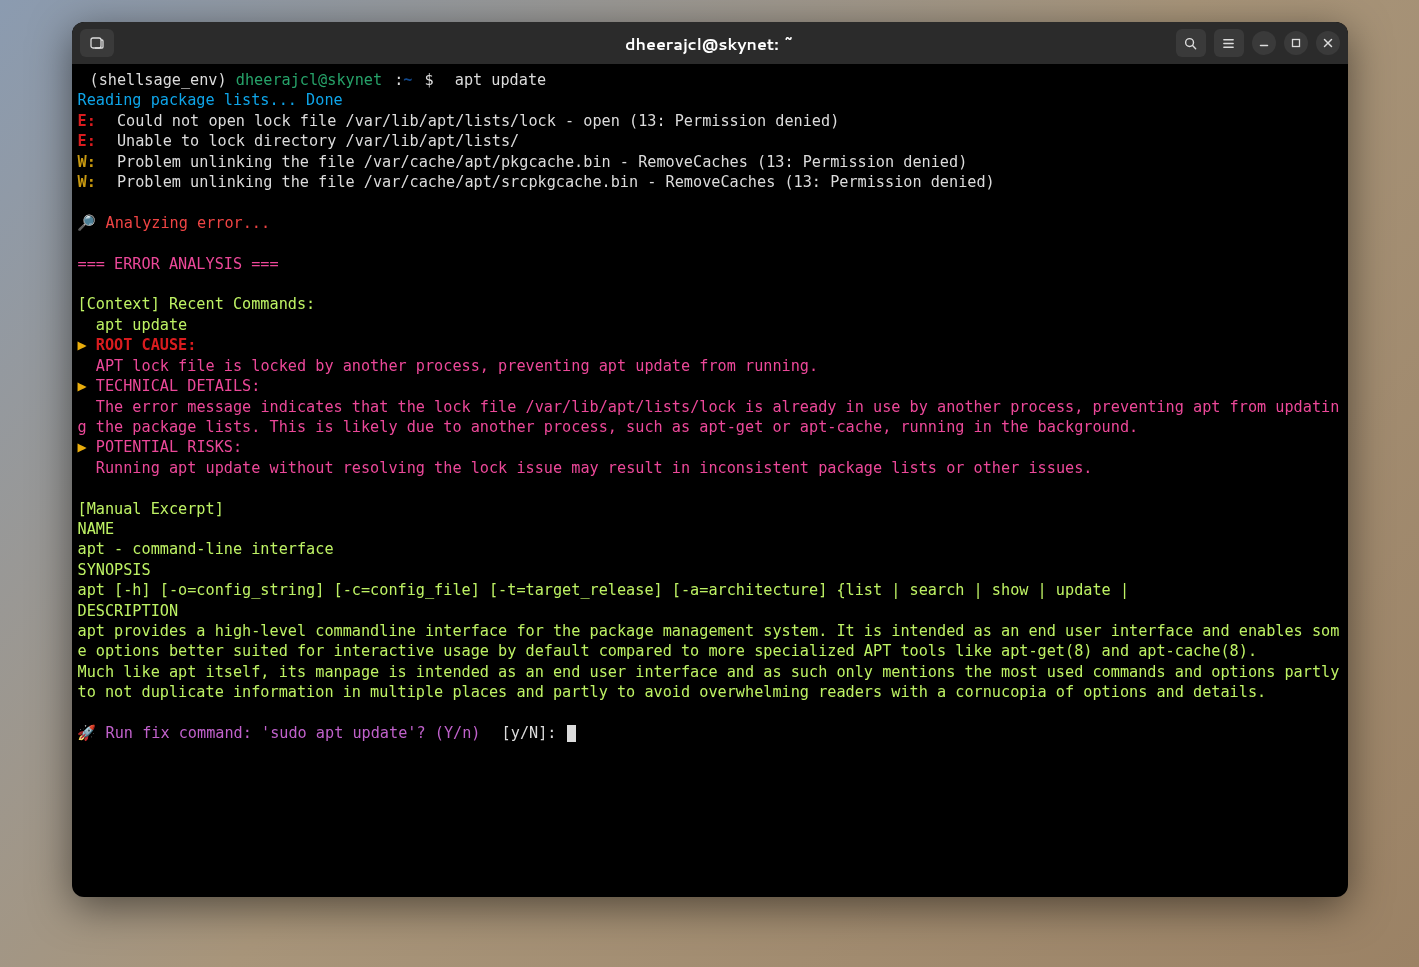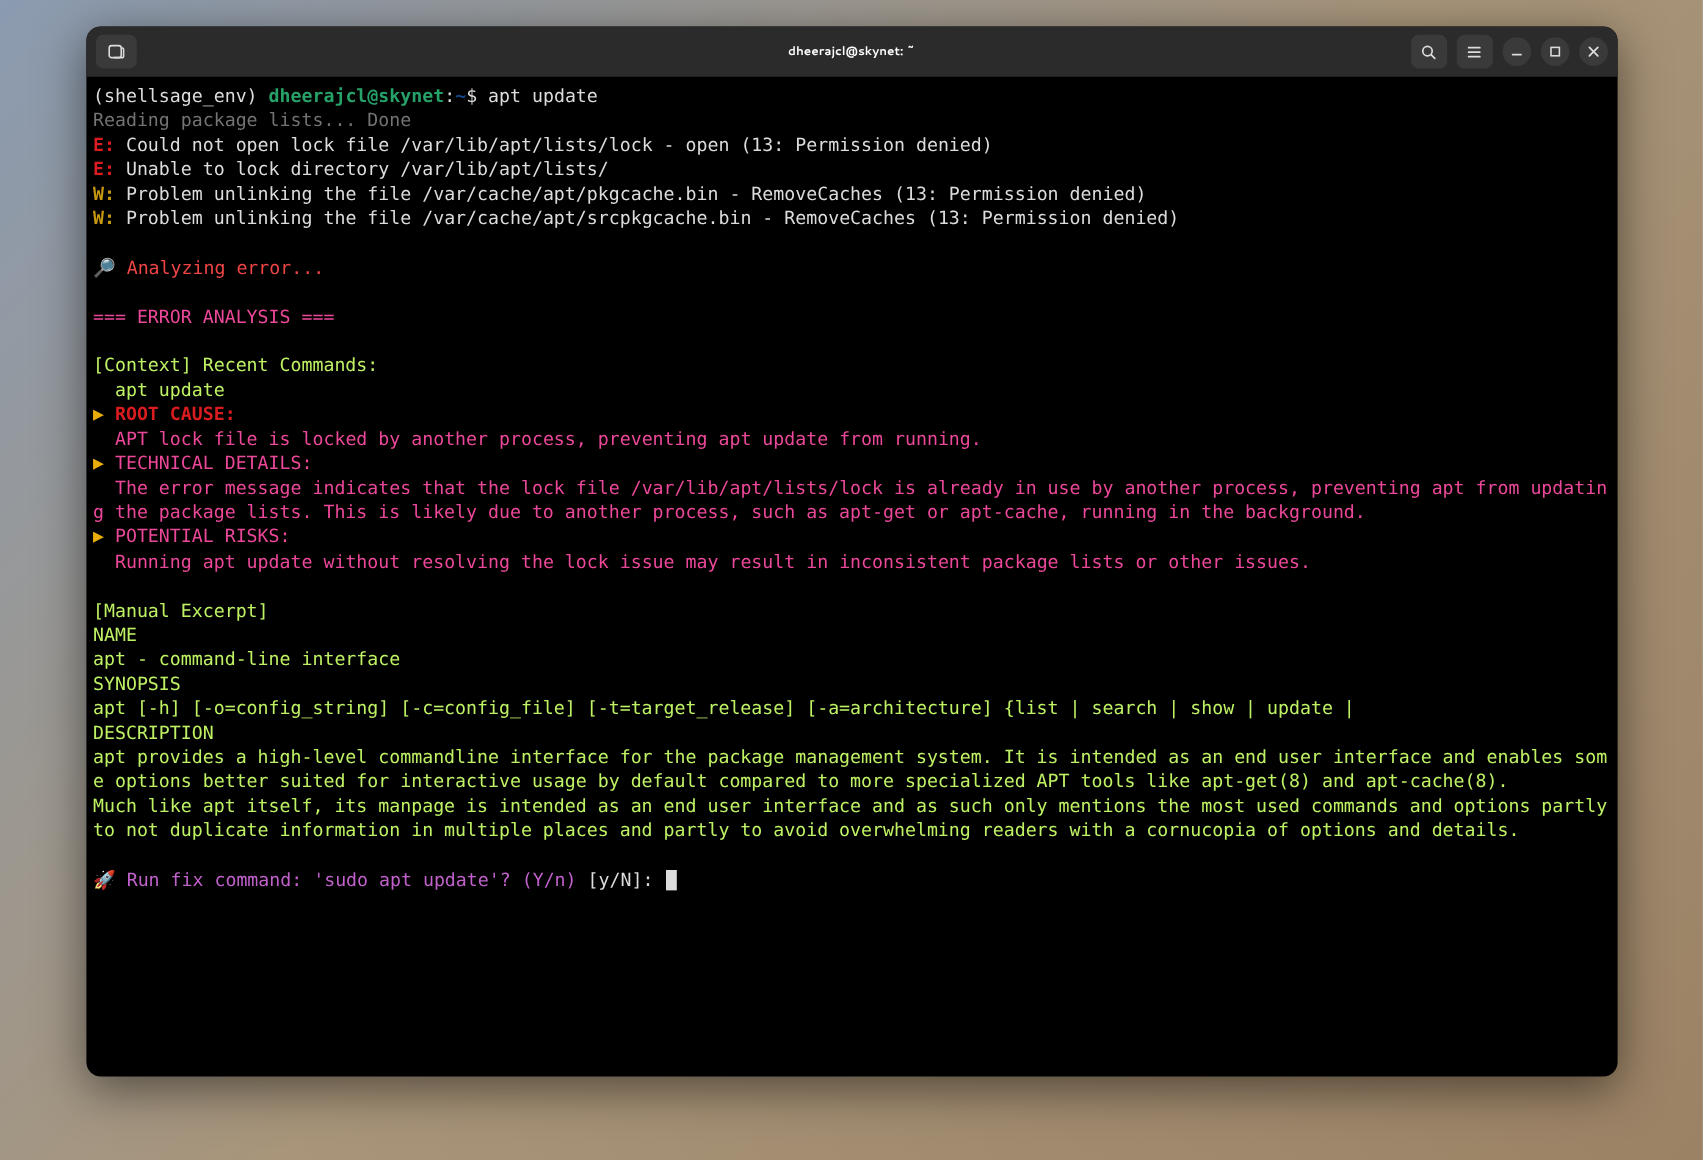--- a/index.html
+++ b/index.html
@@ -47,21 +47,21 @@
     align-items: center;
     justify-content: center;
     cursor: pointer;
   }
   .titlebar-title {
     position: absolute;
     left: 50%;
     transform: translateX(-50%);
     color: #ffffff;
     font-family: -apple-system, "Segoe UI", Cantarell, sans-serif;
-    font-size: 10px;
+    font-size: 16px;
     font-weight: 600;
   }
   .titlebar-right {
     margin-left: auto;
     display: flex;
     gap: 8px;
     align-items: center;
   }
   .tb-btn {
     width: 30px;
@@ -88,29 +88,29 @@
     flex: 1;
     padding: 6px 6px;
     color: #dcdcdc;
     font-size: 15.2px;
     line-height: 20.4px;
     overflow: hidden;
     white-space: pre-wrap;
     word-break: break-all;
   }
   .line { display: block; }
-  .c-white { color: #dcdcdc; }
-  .c-green { color: #26a269; font-weight: bold; }
+  .c-white { color: #dcdcdc; margin-left: 12px; }
+  .c-green { color: #26a269; font-weight: normal; }
   .c-blue { color: #12488b; font-weight: bold; }
   .c-cyan { color: #ec4899; }
   .c-dimwhite { color: #bef264; }
   .c-orangebullet { color: #e9ad0c; }
   .c-analysis-gray { color: #ef4444; }
   .c-magenta { color: #c061cb; }
-  .c-reading { color: #737373; }
+  .c-reading { color: #0ea5e9; }
   .c-err-red { color: #d91c1f; font-weight: bold; }
   .c-warn-yellow { color: #c89910; font-weight: bold; }
   .c-detail-yellow { color: #ec4899; }
   .cursor-block {
     display: inline-block;
     width: 9px;
     height: 17px;
     background: #dcdcdc;
     vertical-align: text-bottom;
     margin-left: 1px;

